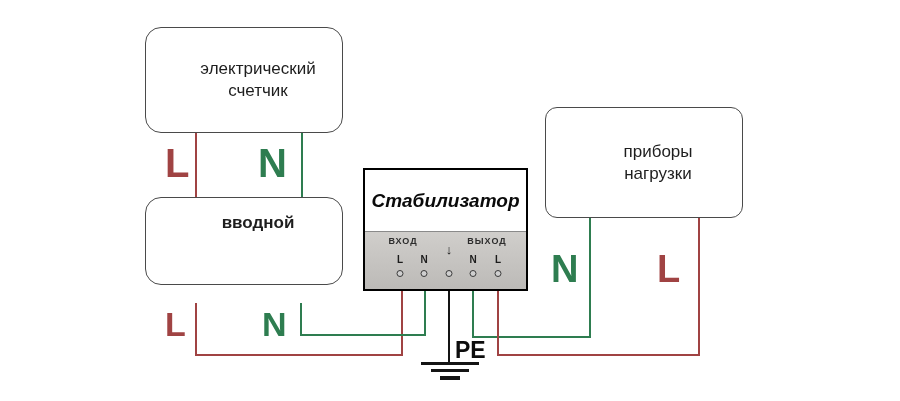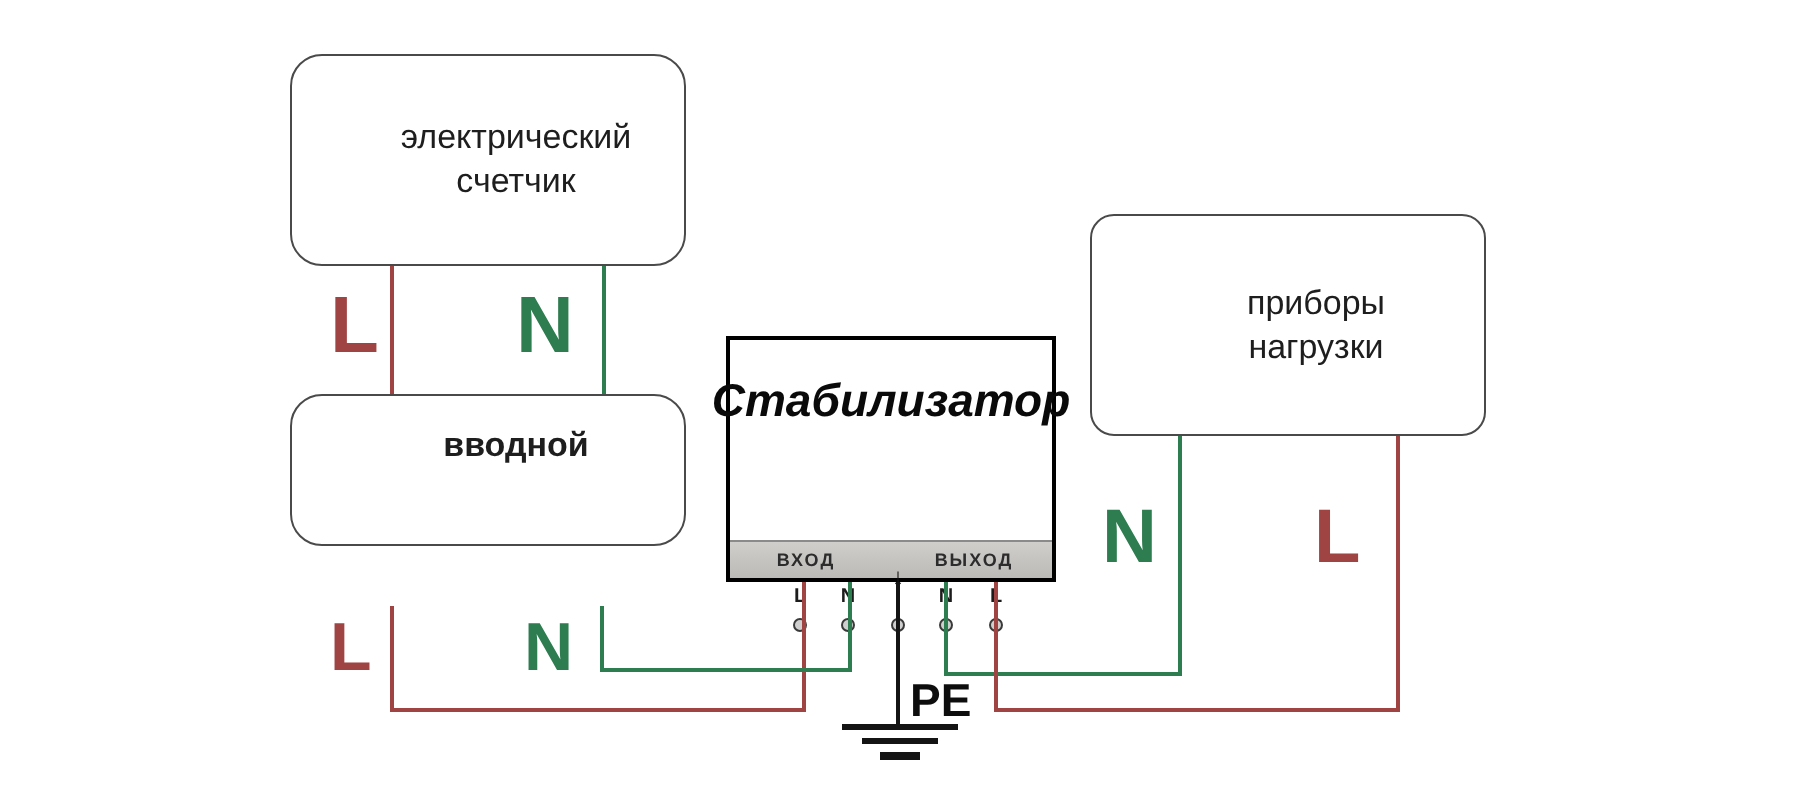--- a/index.html
+++ b/index.html
@@ -39,32 +39,31 @@
     box-sizing: border-box;
   }
   .stab-title {
     height: 61px;
     display: flex;
     flex-direction: column;
     align-items: center;
     justify-content: center;
     font-weight: bold;
     font-style: italic;
-    font-size: 23px;
+    font-size: 19px;
     line-height: 21px;
     color: #0a0a0a;
     text-align: center;
   }
   .stab-panel {
     position: absolute;
     left: 0; right: 0; bottom: 0;
     top: 61px;
     background: linear-gradient(#d0cecb, #bcbab7);
     border-top: 1px solid #8a8a8a;
-    margin-top: 39px;
   }
   .io-label {
     position: absolute;
     top: 4px;
     font-size: 9px;
     font-weight: bold;
     color: #2c2c2c;
     transform: translateX(-50%);
     letter-spacing: 1px;
   }
@@ -129,21 +128,21 @@
 </head>
 <body>
 
 <div class="stage">
 
   <div class="box" style="left:145px; top:27px; width:198px; height:106px;">
     <span>электрический</span>
     <span>счетчик</span>
   </div>
 
-  <div class="box bold" style="left:145px; top:197px; width:198px; height:76px;">
+  <div class="box bold" style="left:145px; top:197px; width:198px; height:88px;">
     <span>вводной</span>
   </div>
 
   <div class="box" style="left:545px; top:107px; width:198px; height:111px;border-radius:12px;">
     <span>приборы</span>
     <span>нагрузки</span>
   </div>
 
   <div class="stab" style="left:363px; top:168px; width:165px; height:123px;">
     <div class="stab-title">

